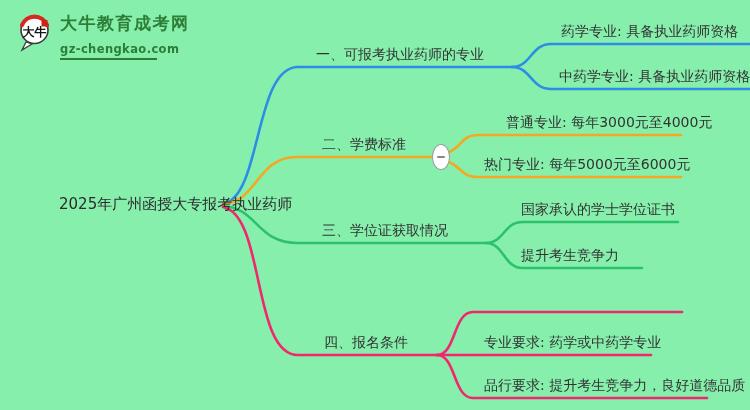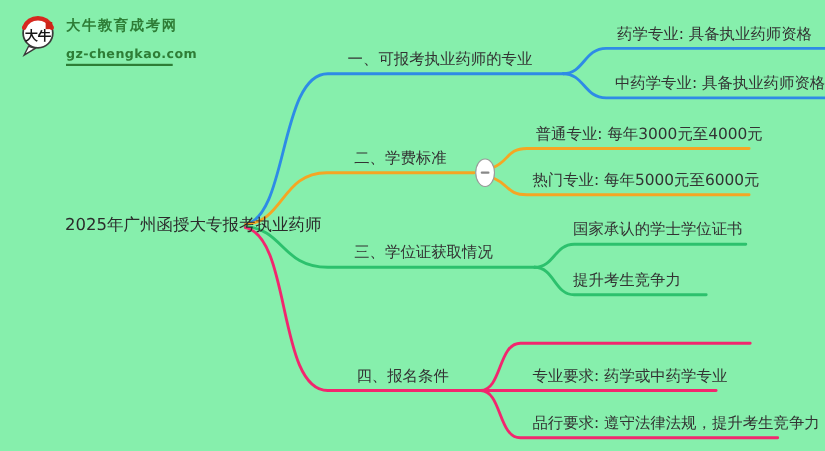--- a/index.html
+++ b/index.html
@@ -13,34 +13,34 @@
   .l4{stroke:var(--branch4);}
   .node{position:absolute;color:var(--text_dark);white-space:nowrap;z-index:2;
         font-size:14px;line-height:18px;}
   .root{left:11px;top:194px;font-size:15px;line-height:21px;color:#2b2b2b;margin-left:48px;}
   .b1{left:316px;top:45px}
   .b2{left:322px;top:135px}
   .b3{left:322px;top:221px}
   .b4{left:324px;top:333px}
   .b1c1{left:561px;top:22px}
   .b1c2{left:559px;top:67px}
-  .b2c1{left:487px;top:113px}
+  .b2c1{left:506px;top:113px}
   .b2c2{left:484px;top:155px}
   .b3c1{left:521px;top:200px}
   .b3c2{left:521px;top:246px}
   .b4c1{left:484px;top:290px}
   .b4c2{left:484px;top:333px}
   .b4c3{left:484px;top:376px}
   .collapse{position:absolute;left:432px;top:144px;width:18px;height:26px;box-sizing:border-box;
             border:1.6px solid var(--collapse_border);border-radius:50%;background:#fff;z-index:3;
             display:flex;align-items:center;justify-content:center;cursor:pointer;}
   .collapse .bar{width:8px;height:2px;background:#888;border-radius:1px;}
   .logo{position:absolute;left:18px;top:12px;z-index:2;display:flex;align-items:flex-start;}
   .logo-texts{margin-left:6px;padding-top:3px;}
-  .logo-title{font-size:13px;font-weight:bold;letter-spacing:1.5px;color:var(--logo_green);line-height:17px;}
+  .logo-title{font-size:17px;font-weight:bold;letter-spacing:1.5px;color:var(--logo_green);line-height:17px;}
   .logo-url{font-size:11.5px;font-weight:bold;letter-spacing:0.4px;color:var(--logo_green);
             line-height:13px;margin-top:11px;}
   .logo-rule{width:97px;height:2px;background:var(--logo_green);margin-top:2px;}
 </style>
 </head>
 <body>
 
 <div class="stage">
 
   <svg class="links" width="750" height="410" viewBox="0 0 750 410">
@@ -85,19 +85,19 @@
   <div class="node b3">三、学位证获取情况</div>
   <div class="node b1c1">药学专业: 具备执业药师资格</div>
 
   <div class="node b4">四、报名条件</div>
   <div class="node b1c2">中药学专业: 具备执业药师资格</div>
   <div class="node b2c1">普通专业: 每年3000元至4000元</div>
   <div class="node b2c2">热门专业: 每年5000元至6000元</div>
   <div class="node b3c1">国家承认的学士学位证书</div>
   <div class="node b3c2">提升考生竞争力</div>
   <div class="node b4c2">专业要求: 药学或中药学专业</div>
-  <div class="node b4c3">品行要求: 遵守法律法规，提升考生竞争力</div>
+  <div class="node b4c3">品行要求: 提升考生竞争力，良好道德品质</div>
 
   <div class="collapse">
     <span class="bar"></span>
   </div>
 
 </div>
 
 </body></html>

